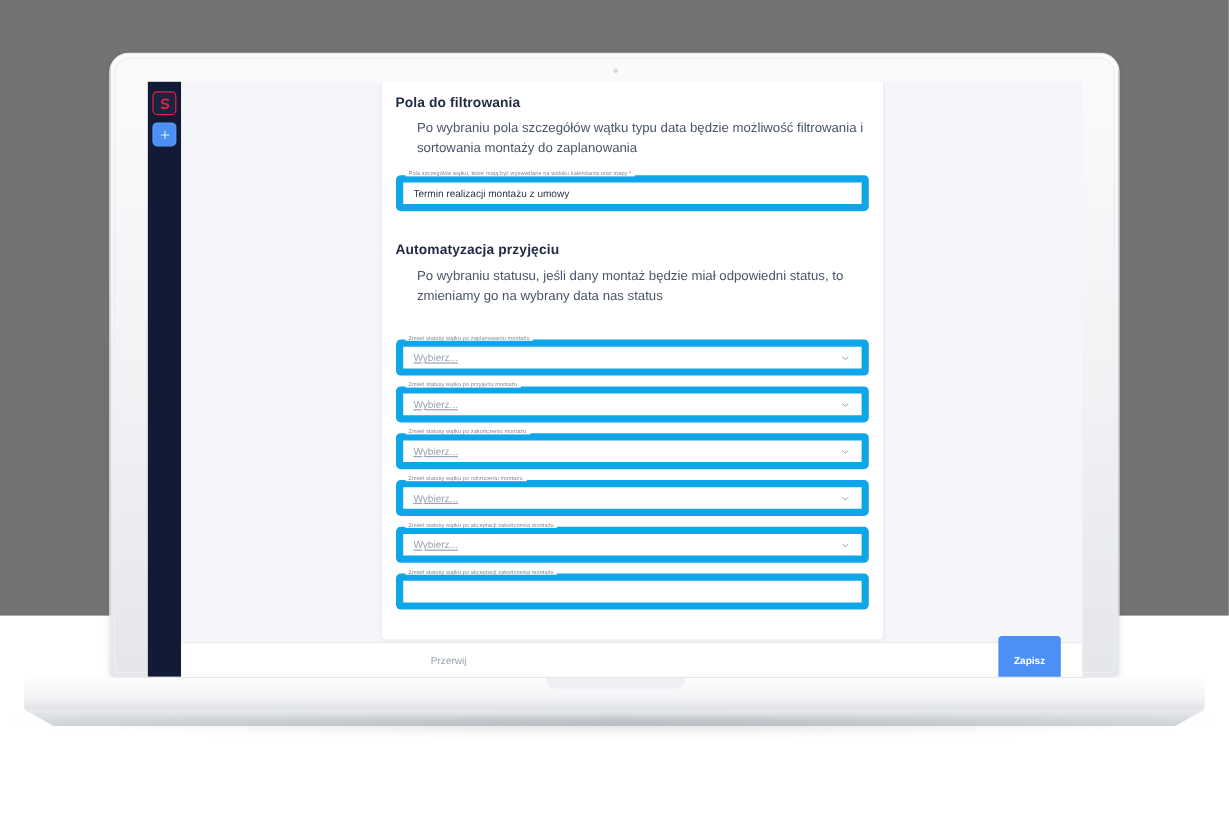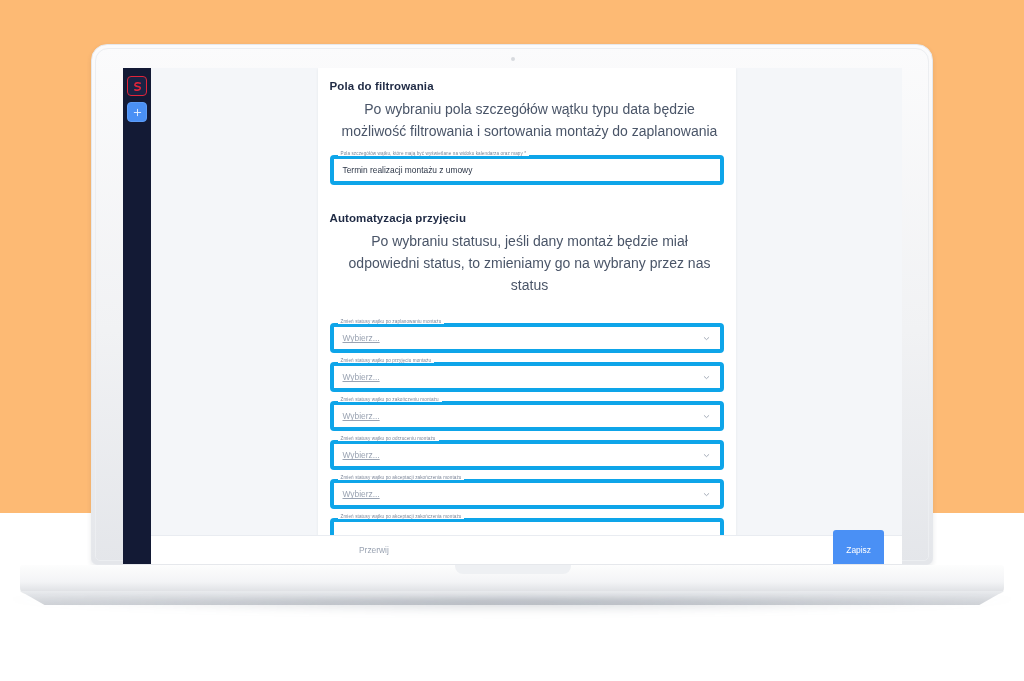--- a/index.html
+++ b/index.html
@@ -7,21 +7,21 @@
     margin: 0; padding: 0;
     width: 1024px; height: 681px;
     background: #ffffff;
     font-family: "Liberation Sans", sans-serif;
     overflow: hidden;
   }
 
   
   #mockup {
     position: absolute; left: 0; top: 0; width: 1024px; height: 513px;
-    background: #fdba74;
+    background: #737373;
   }
 
   
   #laptop-lid {
     position: absolute;
     left: 91px; top: 44px;
     width: 842px; height: 521px;
     background: linear-gradient(180deg,#fbfbfc 0%, #f1f2f4 55%, #e4e6ea 100%);
     border-radius: 16px 16px 6px 6px;
     border: 1px solid #e6e8ec;
@@ -126,36 +126,35 @@
   }
 
   .section-title {
     font-size: 11.5px;
     font-weight: bold;
     color: #1f2a44;
     margin: 4px 0 7px 0;
     letter-spacing: .1px;
   }
   .section-desc {
-    font-size: 14px;
+    font-size: 11px;
     color: #4a5568;
     line-height: 1.55;
-    margin: 0 0 13px 6px;
-    text-align: center;
+    margin: 0 0 13px 18px;
   }
 
   .divider-gap { height: 14px; }
 
   
   .field {
     position: relative;
     margin-bottom: 9px;
   }
   .field-box {
-    border: 4px solid #0ea5e9;
+    border: 6px solid #0ea5e9;
     border-radius: 4px;
     height: 27px;
     display: flex;
     align-items: center;
     padding: 0 9px;
     background: #fff;
   }
   .field-legend {
     position: absolute;
     top: -4px; left: 8px;
@@ -206,21 +205,21 @@
     margin-left: 182px;
   }
   #save-btn {
     font-size: 8.4px;
     color: #ffffff;
     background: #4a90f5;
     border: none;
     border-radius: 3px;
     padding: 15px 13px;
     cursor: pointer;
-    font-weight: 400;
+    font-weight: 700;
   }
 </style>
 </head>
 <body>
 
 <div id="mockup">
 
   <div id="laptop-lid"></div>
   <div id="lid-inner-bevel"></div>
   <div id="camera-dot"></div>
@@ -252,21 +251,21 @@
             <div class="field">
               <div class="field-legend">Pola szczegółów wątku, które mają być wyświetlane na widoku kalendarza oraz mapy *</div>
               <div class="field-box tall">
                 <div class="field-value">Termin realizacji montażu z umowy</div>
               </div>
             </div>
 
             <div class="divider-gap"></div>
 
             <div class="section-title">Automatyzacja przyjęciu</div>
-            <div class="section-desc">Po wybraniu statusu, jeśli dany montaż będzie miał odpowiedni status, to zmieniamy go na wybrany przez nas status</div>
+            <div class="section-desc">Po wybraniu statusu, jeśli dany montaż będzie miał odpowiedni status, to zmieniamy go na wybrany data nas status</div>
 
 
             <div class="divider-gap"></div>
 
 
             <div id="status-fields">
                 <div class="field">
                   <div class="field-legend">Zmień statusy wątku po zaplanowaniu montażu</div>
                   <div class="field-box tall">
                     <div class="field-value placeholder">Wybierz...</div>

